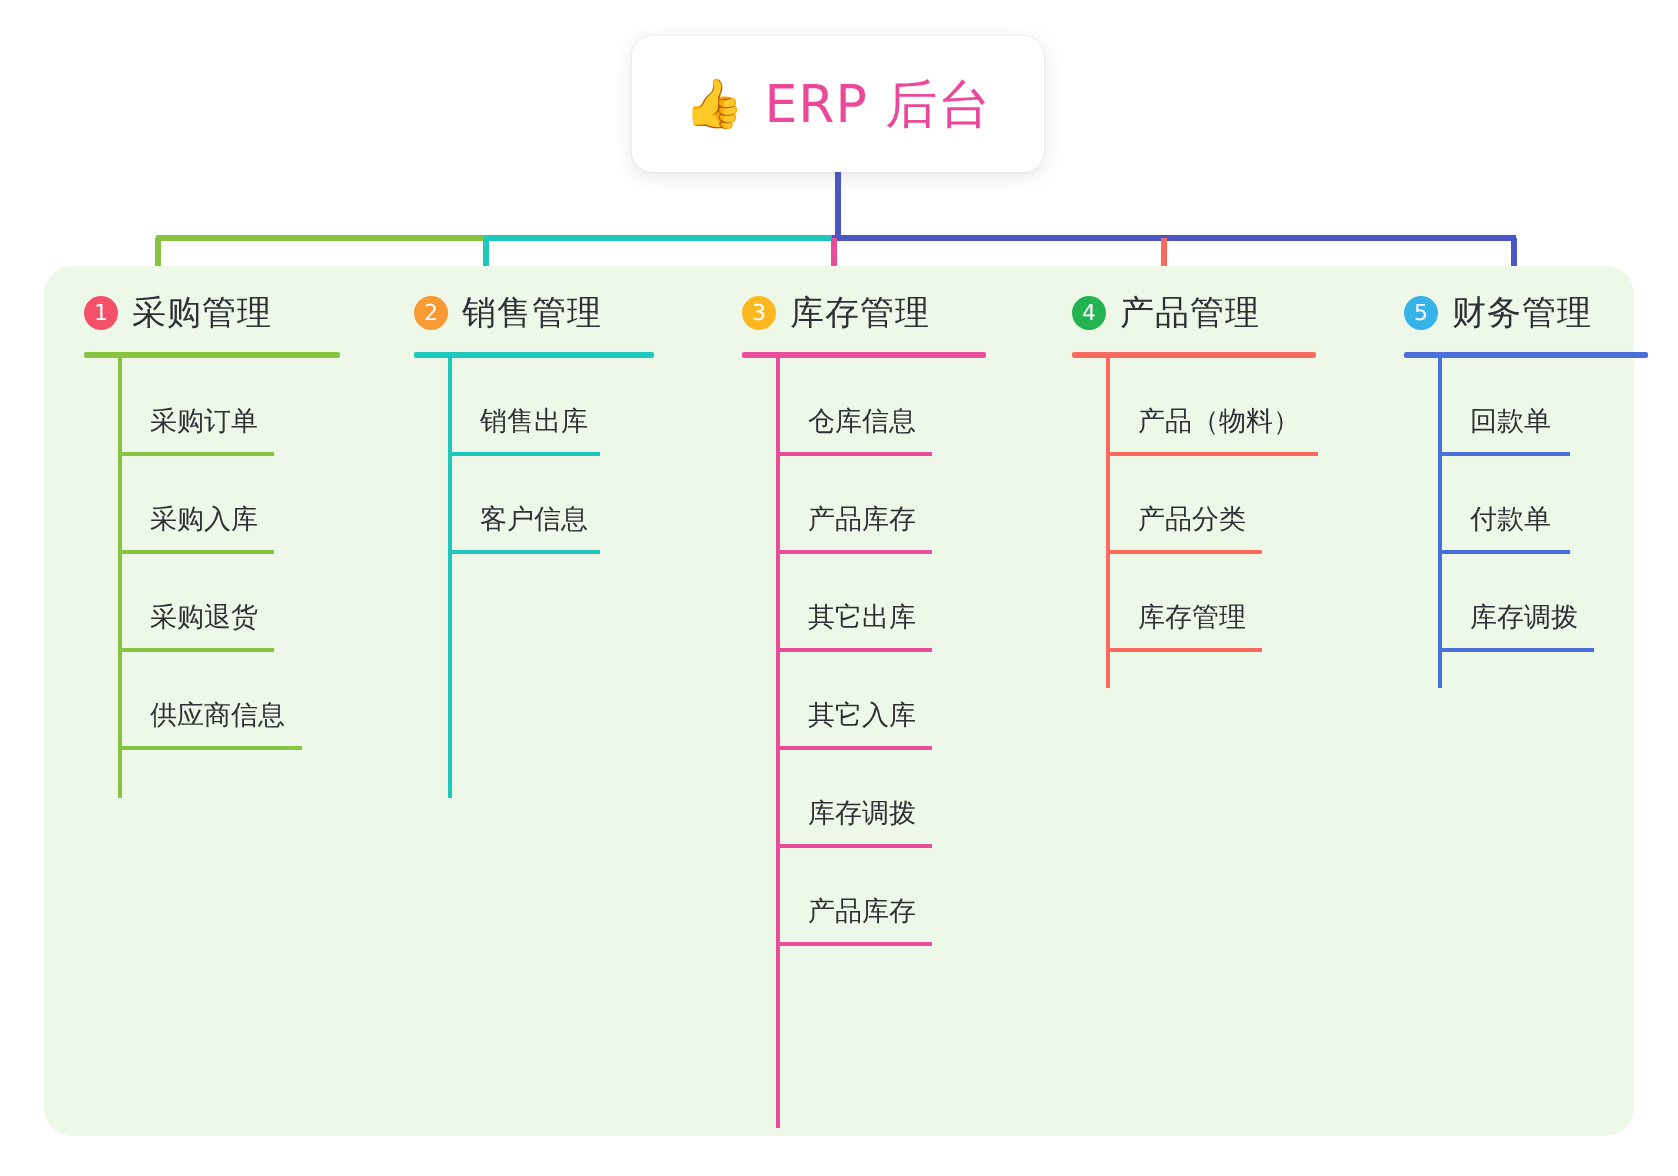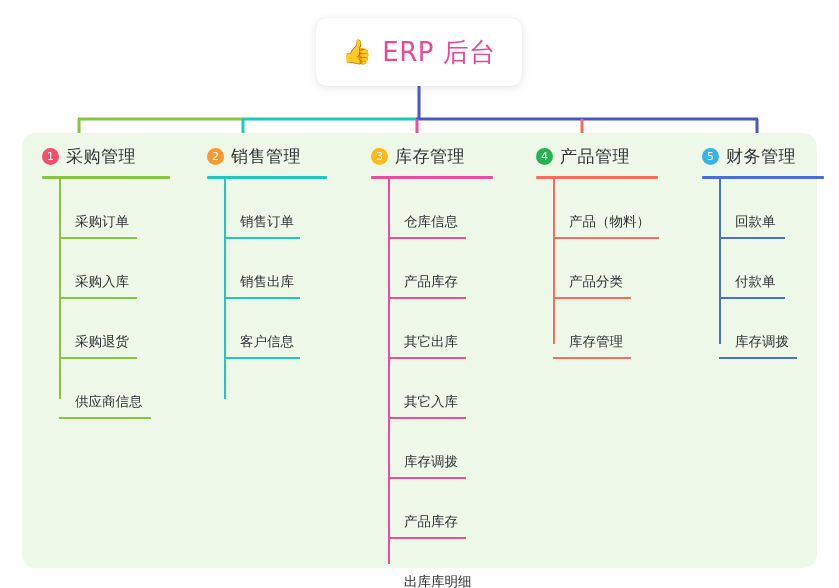--- a/index.html
+++ b/index.html
@@ -101,21 +101,21 @@
     margin-top: 0;
   }
   .spine {
     position: absolute;
     left: 17px;
     top: 0;
     width: 2px;
   }
   .leaf {
     position: relative;
-    height: 60px;
+    height: 49px;
     box-sizing: border-box;
   }
   .leaf-label {
     position: absolute;
     left: 33px;
     bottom: 8px;
     font-size: 13.5px;
     color: #2e3033;
     white-space: nowrap;
   }
@@ -175,24 +175,20 @@
     </div>
     <div class="column" style="left: 185px; top: 10px;">
       <div class="col-header">
         <span class="col-badge" style="background: rgb(248, 154, 51);">2</span>
         <span class="col-title">销售管理</span>
       </div>
       <div class="col-rule" style="width: 120px; background: rgb(30, 200, 187);"></div>
       <div class="col-items">
         <div class="spine" style="background: rgb(30, 200, 187); height: 220px;"></div>
         <div class="leaf">
-          <span class="leaf-label">销售订单</span>
-          <div class="leaf-rule" style="width: 76px; background: rgb(30, 200, 187);"></div>
-        </div>
-        <div class="leaf">
           <span class="leaf-label">销售出库</span>
           <div class="leaf-rule" style="width: 76px; background: rgb(30, 200, 187);"></div>
         </div>
         <div class="leaf">
           <span class="leaf-label">客户信息</span>
           <div class="leaf-rule" style="width: 76px; background: rgb(30, 200, 187);"></div>
         </div>
       </div>
     </div>
     <div class="column" style="left: 349px; top: 10px;">
@@ -220,24 +216,20 @@
           <div class="leaf-rule" style="width: 78px; background: rgb(234, 77, 155);"></div>
         </div>
         <div class="leaf">
           <span class="leaf-label">库存调拨</span>
           <div class="leaf-rule" style="width: 78px; background: rgb(234, 77, 155);"></div>
         </div>
         <div class="leaf">
           <span class="leaf-label">产品库存</span>
           <div class="leaf-rule" style="width: 78px; background: rgb(234, 77, 155);"></div>
         </div>
-        <div class="leaf">
-          <span class="leaf-label">出库库明细</span>
-          <div class="leaf-rule" style="width: 92px; background: rgb(234, 77, 155);"></div>
-        </div>
       </div>
     </div>
     <div class="column" style="left: 514px; top: 10px;">
       <div class="col-header">
         <span class="col-badge" style="background: rgb(36, 179, 81);">4</span>
         <span class="col-title">产品管理</span>
       </div>
       <div class="col-rule" style="width: 122px; background: rgb(251, 106, 94);"></div>
       <div class="col-items">
         <div class="spine" style="background: rgb(251, 106, 94); height: 165px;"></div>

